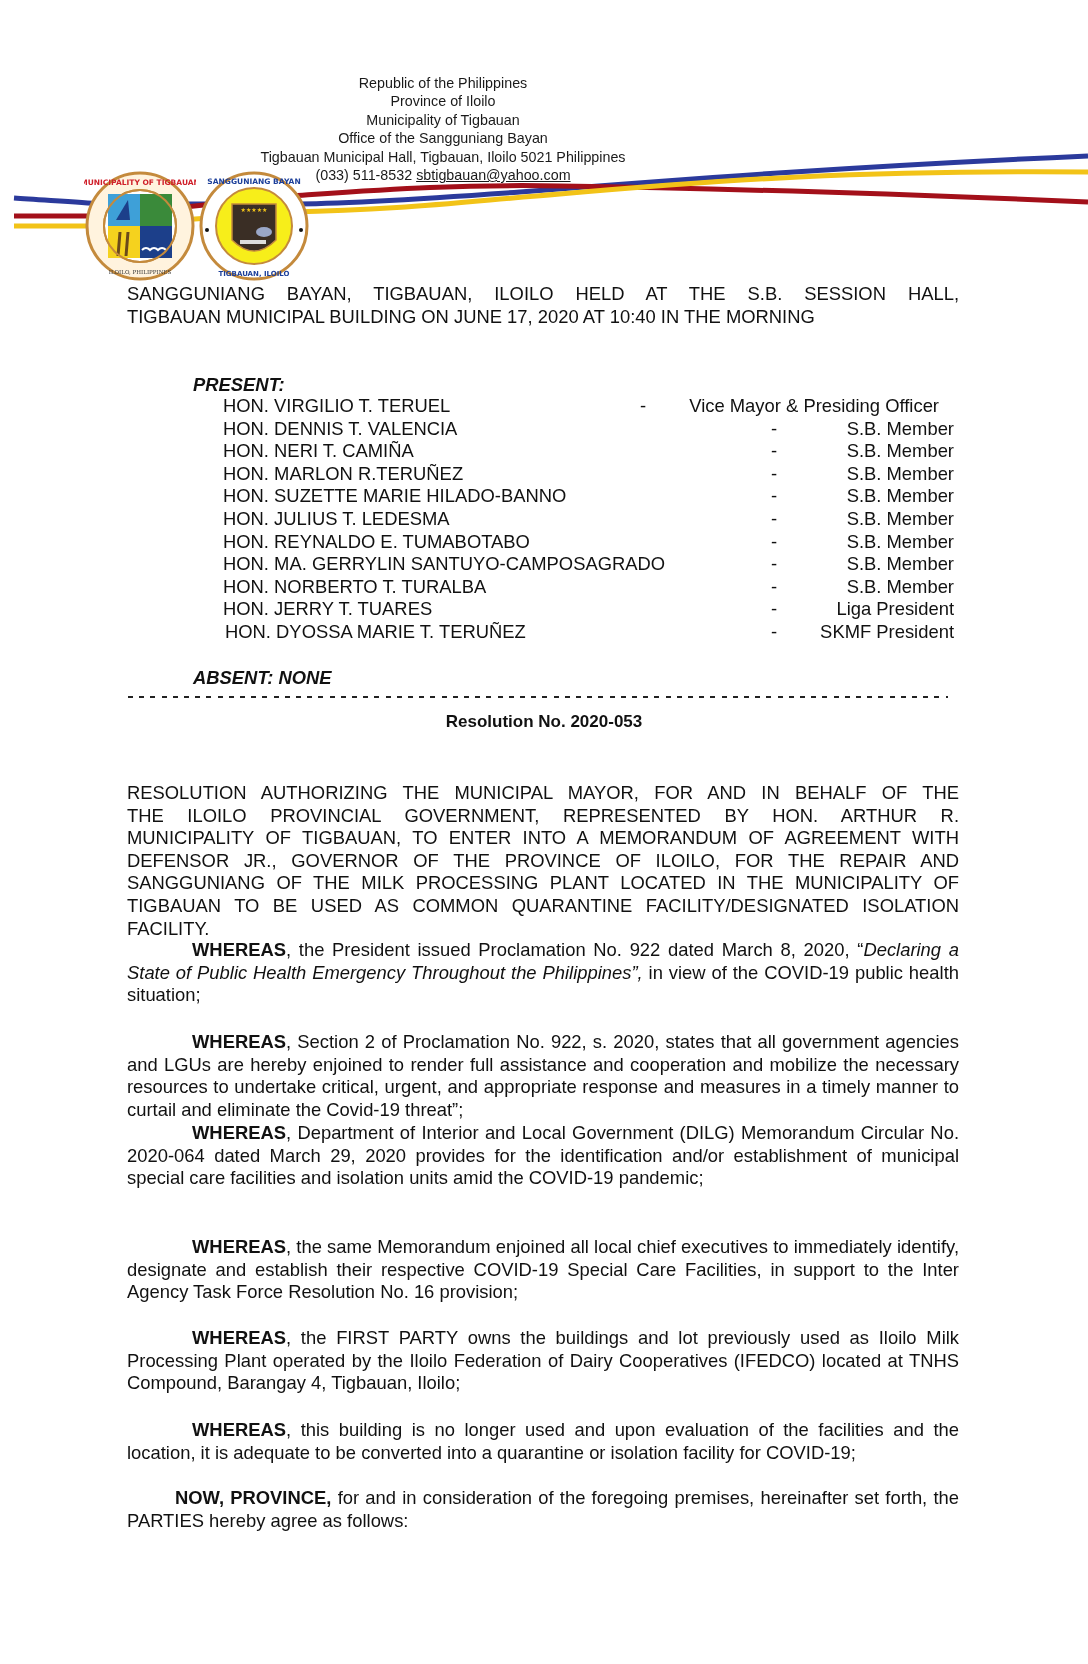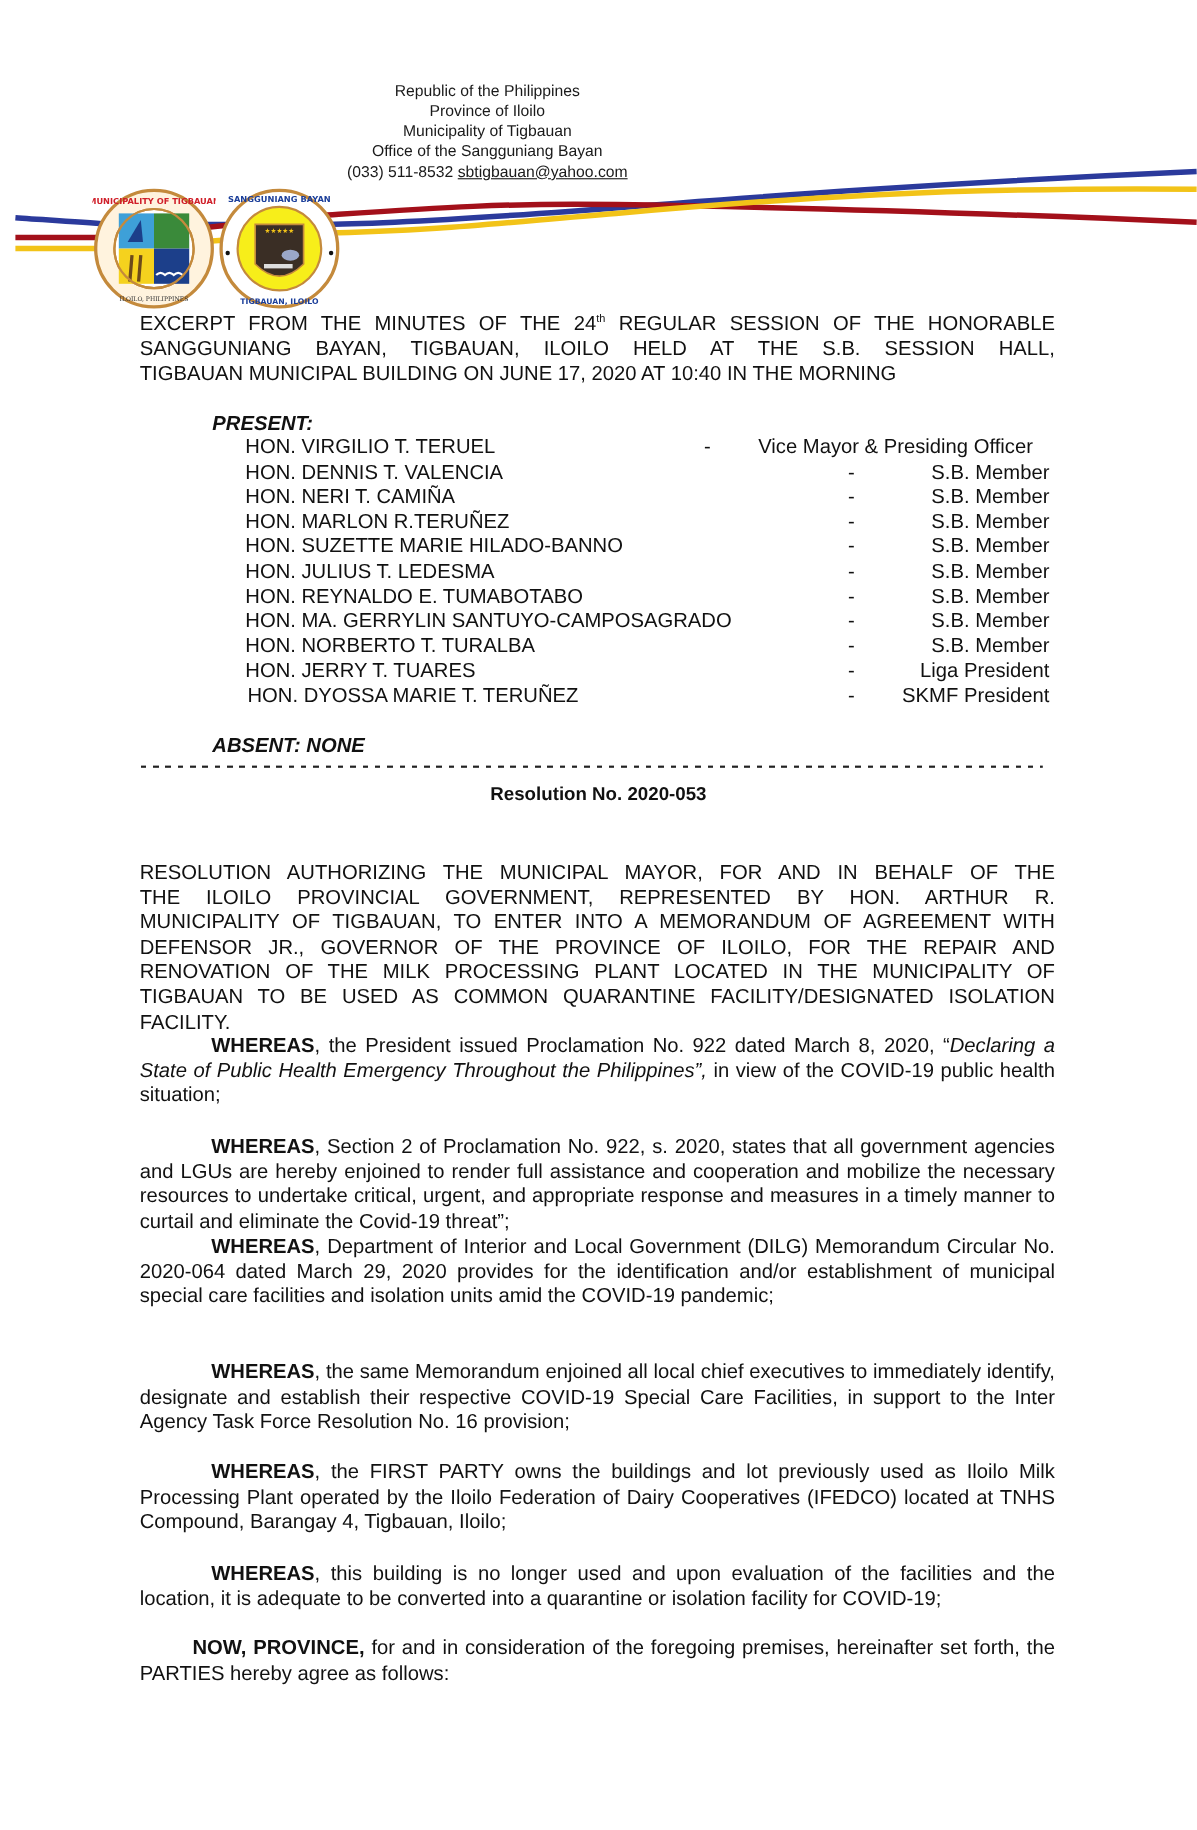--- a/index.html
+++ b/index.html
@@ -57,20 +57,21 @@
     .p7 { top: 1487px; }
   </style>
 </head>
 <body>
 
 <div class="letterhead">
   <div>Republic of the Philippines</div>
   <div>Province of Iloilo</div>
   <div>Municipality of Tigbauan</div>
   <div>Office of the Sangguniang Bayan</div>
+  <div>Tigbauan Municipal Hall, Tigbauan, Iloilo 5021 Philippines</div>
   <div>
     <span>(033) 511-8532</span>
     <span class="email">sbtigbauan@yahoo.com</span>
   </div>
 </div>
 
 <svg class="ribbons" viewBox="0 0 1088 110" preserveAspectRatio="none">
   <path d="M14,58 C40,60 80,62 100,64 L290,64 C320,64 380,62 520,52 C700,38 860,26 1088,16" stroke="#2b3a9c" stroke-width="5" fill="none"></path>
   <path d="M14,76 L100,76 L290,56 C380,50 460,44 560,46 C700,48 900,54 1088,62" stroke="#a3101a" stroke-width="5" fill="none"></path>
   <path d="M14,86 L100,86 L290,72 C400,70 460,62 560,54 C720,40 860,30 1088,32" stroke="#f2c318" stroke-width="5" fill="none"></path>
@@ -98,21 +99,20 @@
   <text x="56" y="42" text-anchor="middle" font-size="6" fill="#f2c318" font-family="DejaVu Sans, sans-serif">★★★★★</text>
   <ellipse cx="66" cy="62" rx="8" ry="5" fill="#9aa7c8"></ellipse>
   <rect x="42" y="70" width="26" height="4" fill="#dddddd"></rect>
   <circle cx="9" cy="60" r="2" fill="#111"></circle>
   <circle cx="103" cy="60" r="2" fill="#111"></circle>
   <text x="56" y="14" text-anchor="middle" font-size="7.5" font-weight="bold" fill="#1c3f9a" font-family="DejaVu Sans, sans-serif">SANGGUNIANG BAYAN</text>
   <text x="56" y="106" text-anchor="middle" font-size="7" font-weight="bold" fill="#1c3f9a" font-family="DejaVu Sans, sans-serif">TIGBAUAN, ILOILO</text>
 </svg>
 
 <div class="body-text excerpt">
-  <div class="justify"><span>EXCERPT FROM THE MINUTES OF THE 24</span><sup>th</sup><span>  REGULAR SESSION OF THE HONORABLE</span></div>
   <div class="justify">SANGGUNIANG BAYAN, TIGBAUAN, ILOILO HELD AT THE S.B. SESSION HALL,</div>
   <div>TIGBAUAN MUNICIPAL BUILDING ON JUNE 17, 2020 AT 10:40 IN THE MORNING</div>
 </div>
 
 <div class="present-label">PRESENT:</div>
 <div class="members">
   <div class="member-row first">
       <span class="member-name">HON. VIRGILIO T. TERUEL</span>
       <span class="member-dash">-</span>
       <span class="member-role">Vice Mayor &amp; Presiding Officer</span>
@@ -171,21 +171,21 @@
 
 <div class="absent-label">ABSENT: NONE</div>
 <div class="dash-divider"></div>
 <div class="resolution-no">Resolution No. 2020-053</div>
 
 <div class="body-text title-para">
   <div class="justify">RESOLUTION AUTHORIZING THE MUNICIPAL MAYOR, FOR AND IN BEHALF OF THE</div>
   <div class="justify">THE ILOILO PROVINCIAL GOVERNMENT, REPRESENTED BY HON. ARTHUR R.</div>
   <div class="justify">MUNICIPALITY OF TIGBAUAN, TO ENTER INTO A MEMORANDUM OF AGREEMENT WITH</div>
   <div class="justify">DEFENSOR JR., GOVERNOR OF THE PROVINCE OF ILOILO, FOR THE REPAIR AND</div>
-  <div class="justify">RENOVATION OF THE MILK PROCESSING PLANT LOCATED IN THE MUNICIPALITY OF</div>
+  <div class="justify">SANGGUNIANG OF THE MILK PROCESSING PLANT LOCATED IN THE MUNICIPALITY OF</div>
   <div class="justify">TIGBAUAN TO BE USED AS COMMON QUARANTINE FACILITY/DESIGNATED ISOLATION</div>
   <div>FACILITY.</div>
 </div>
 
 <div class="para p1"><span class="indent"></span><b>WHEREAS</b><span>, the President issued Proclamation No. 922 dated March 8, 2020, “</span><i>Declaring a State of Public Health Emergency Throughout the Philippines”,</i><span> in view of the COVID-19 public health situation;</span></div>
 
 <div class="para p2"><span class="indent"></span><b>WHEREAS</b><span>, Section 2 of Proclamation No. 922, s. 2020, states that all government agencies and LGUs are hereby enjoined to render full assistance and cooperation and mobilize the necessary resources to undertake critical, urgent, and appropriate response and measures in a timely manner to curtail and eliminate the Covid-19 threat”;</span></div>
 
 <div class="para p3"><span class="indent"></span><b>WHEREAS</b><span>, Department of Interior and Local Government (DILG) Memorandum Circular No. 2020-064 dated March 29, 2020 provides for the identification and/or establishment of municipal special care facilities and isolation units amid the COVID-19 pandemic;</span></div>
 

